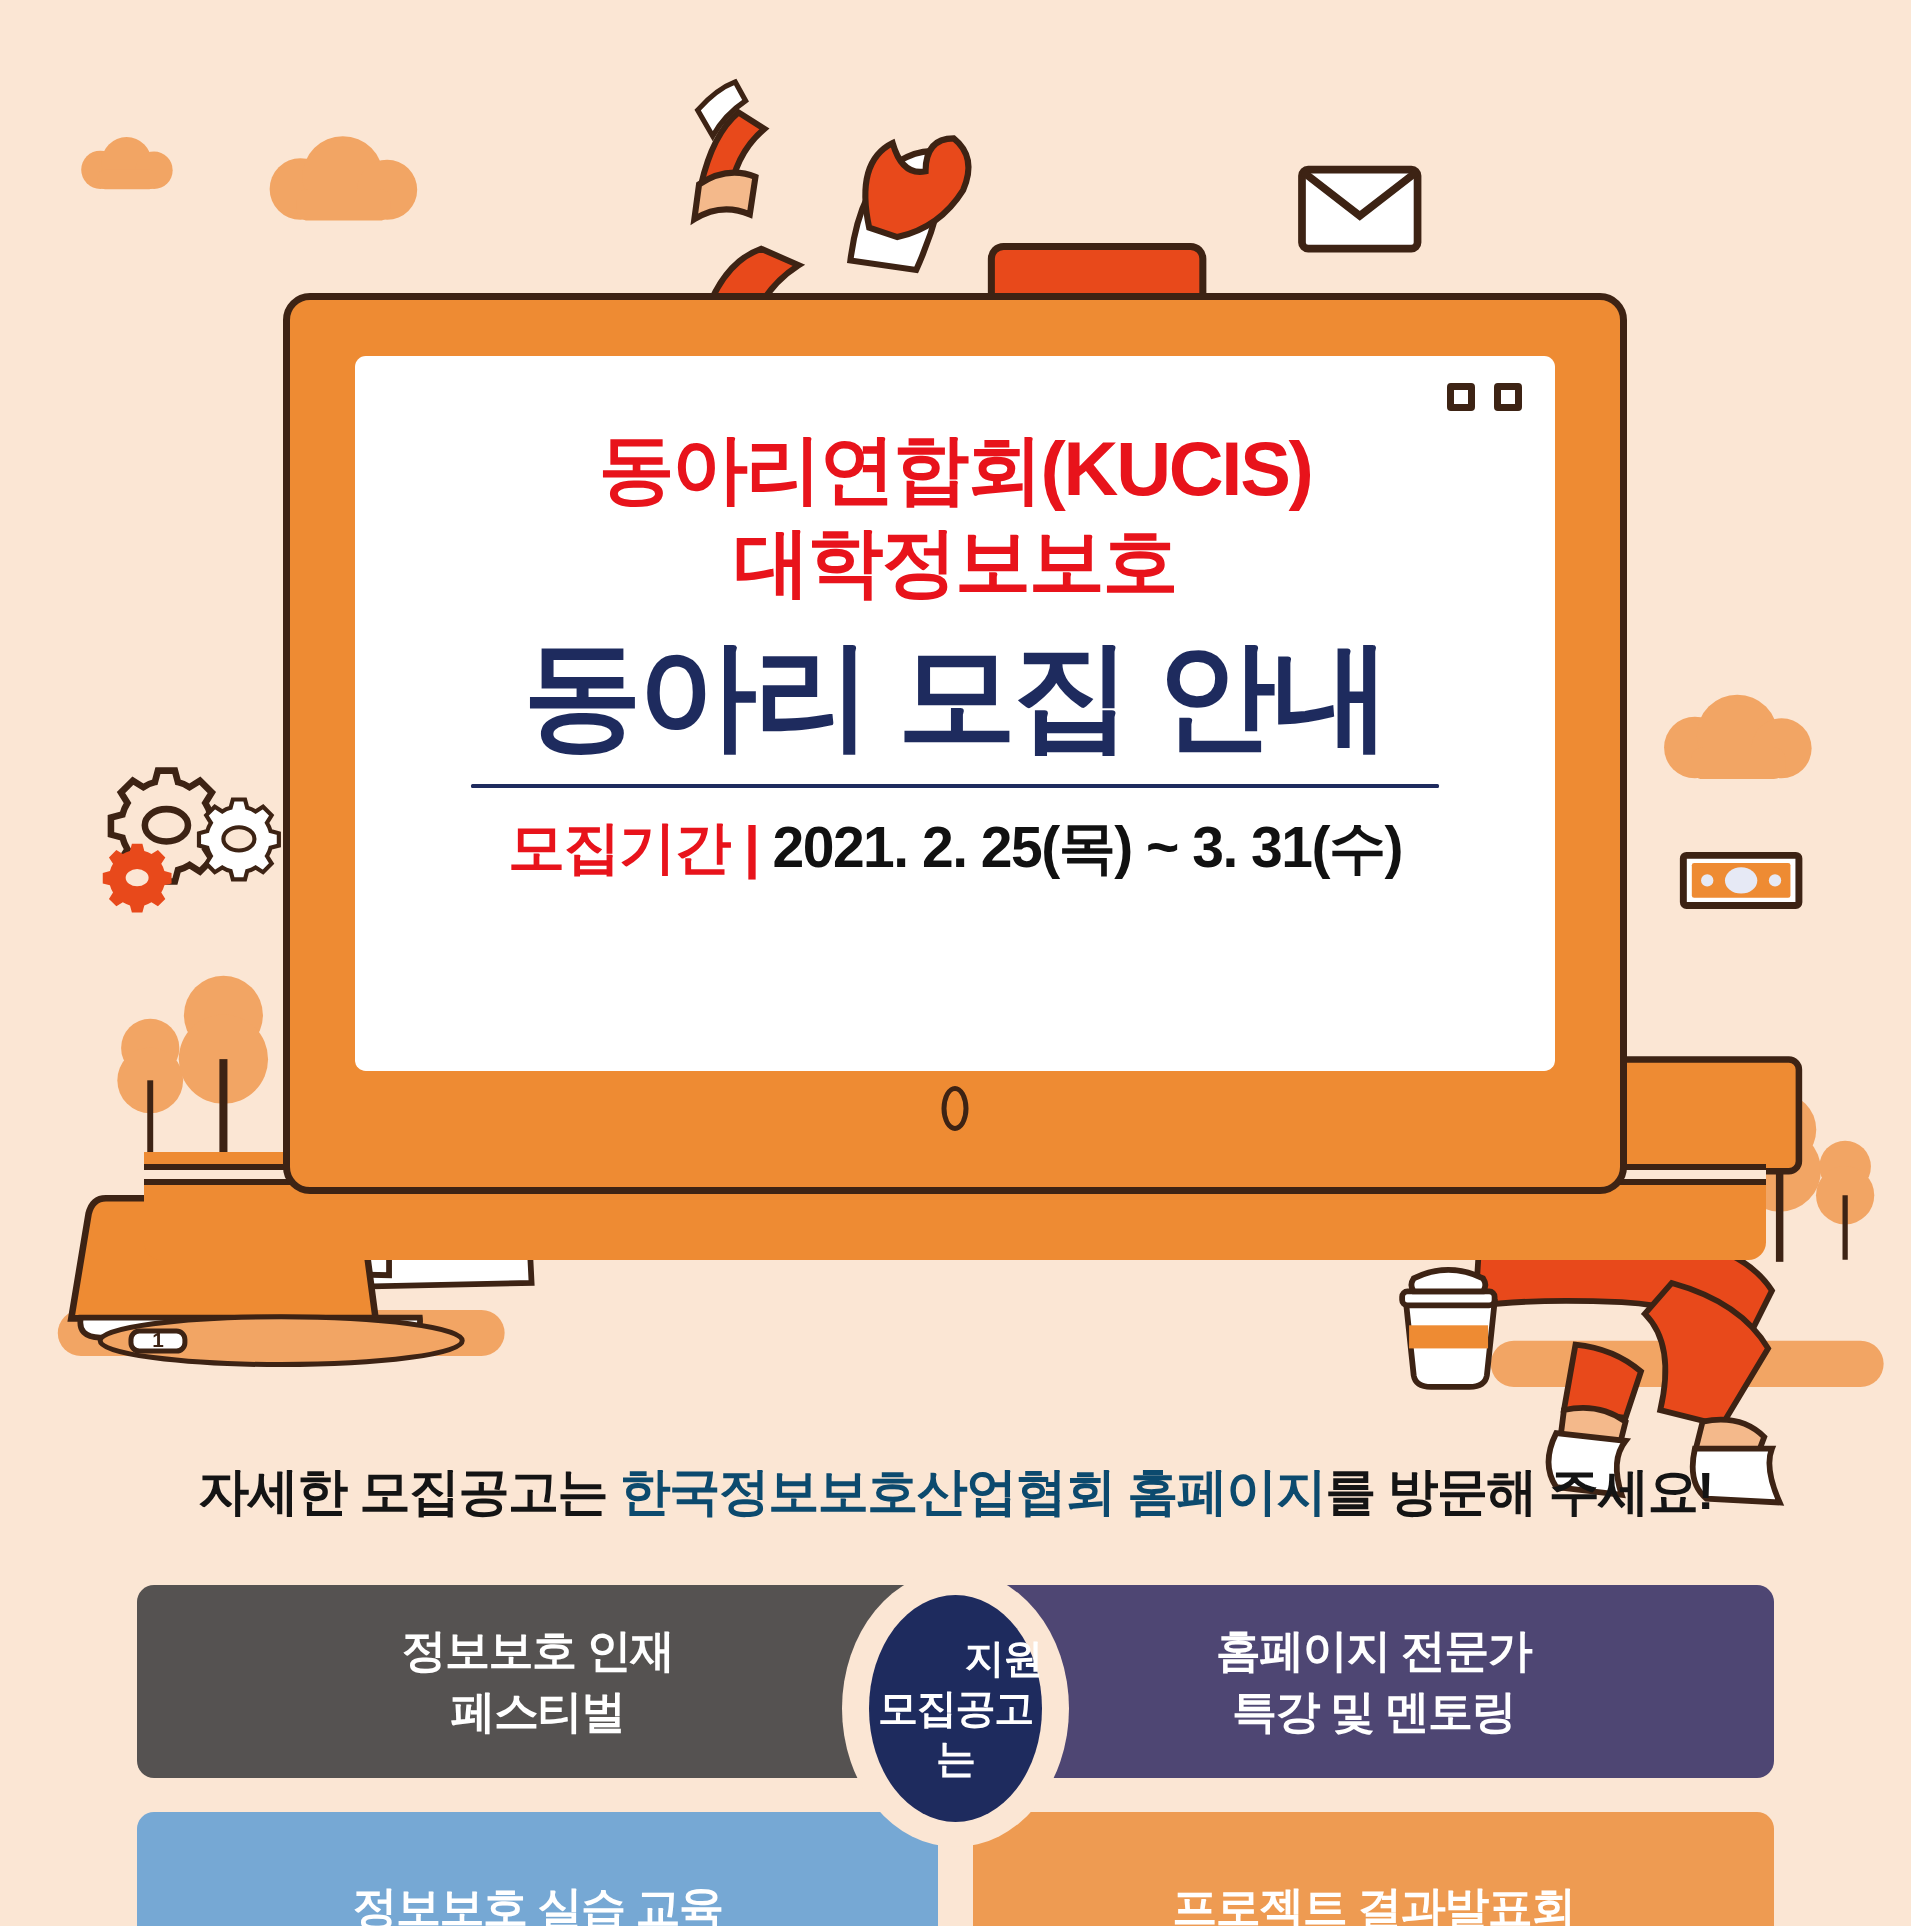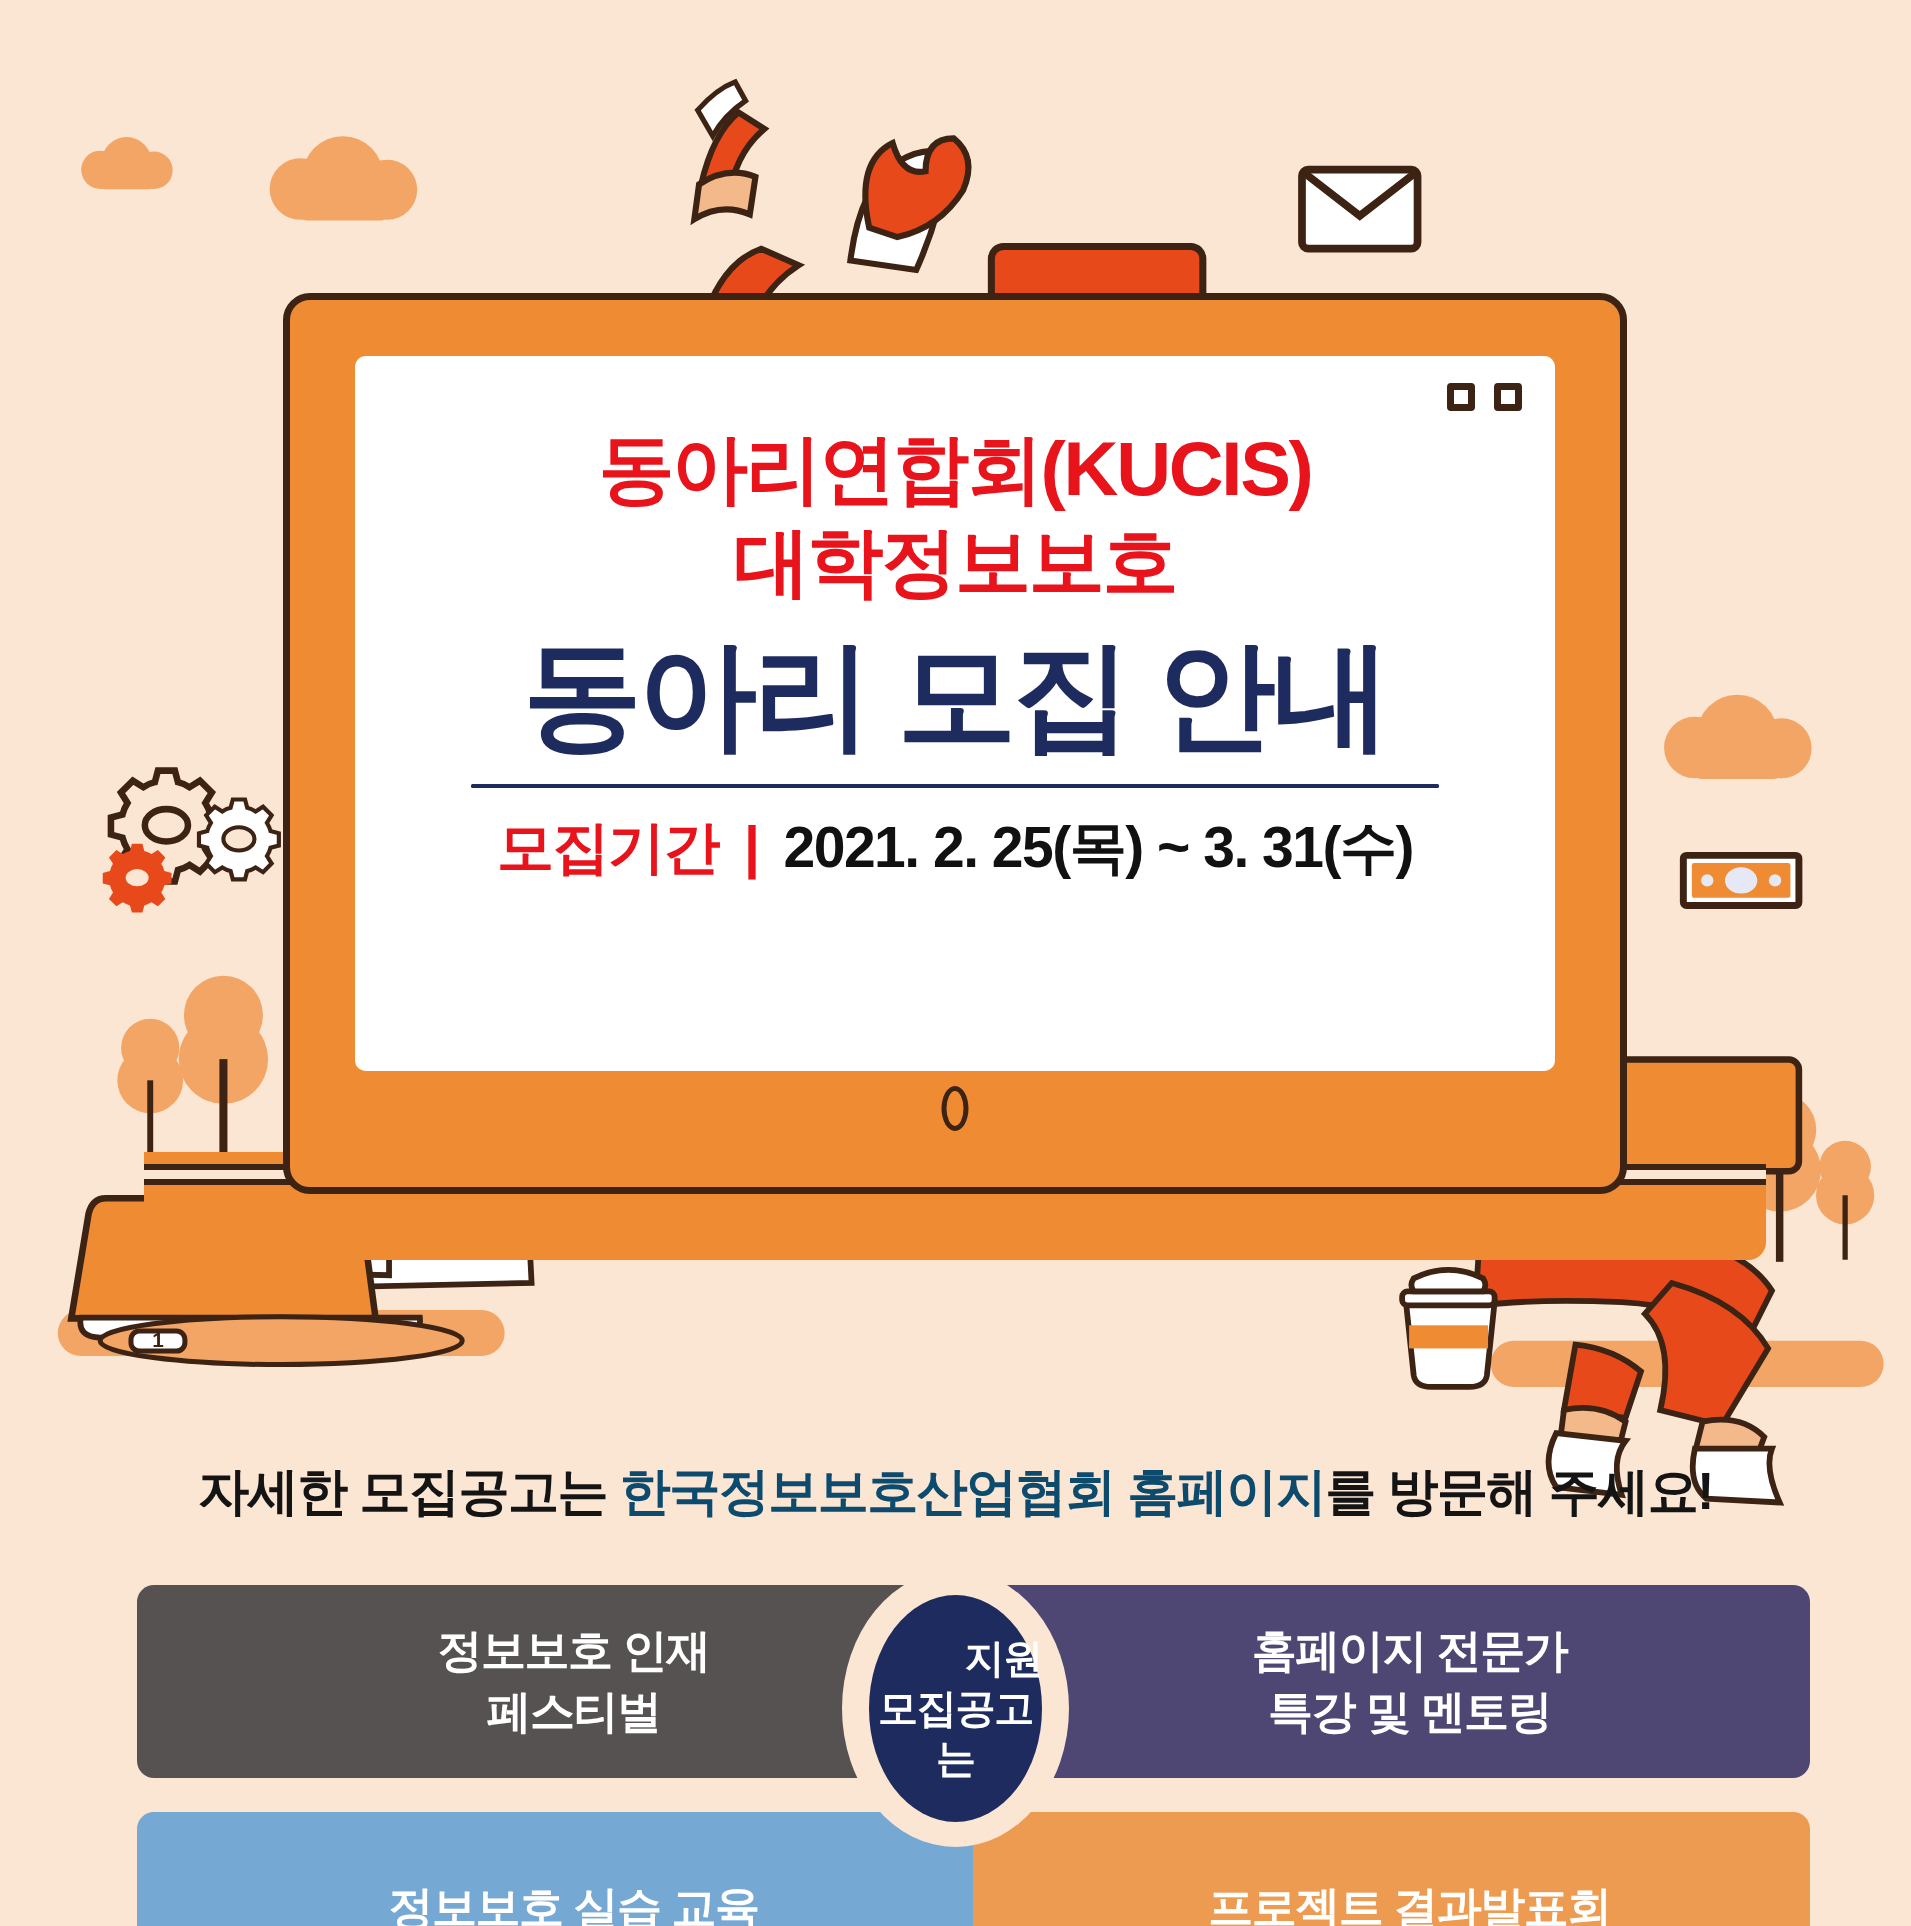--- a/index.html
+++ b/index.html
@@ -44,37 +44,37 @@
     color:#E8131B;font-weight:900;letter-spacing:-2.3px;
     font-size:76px;line-height:1.22;
   }
   .ttl-big{
     color:#1E2B5E;font-weight:900;letter-spacing:-3.9px;
     font-size:119px;line-height:1.18;margin-top:17px;
   }
   .rule{height:4.2px;background:#1E2B5E;margin:17.7px 116px 0 116px;border-radius:1.5px;}
   .daterow{
     margin-top:22.3px;font-size:57px;font-weight:800;color:#111111;letter-spacing:-1.5px;
-    display:flex;align-items:baseline;justify-content:center;gap:25px;
+    display:flex;align-items:baseline;justify-content:center;gap:14px;
   }
   .daterow .lbl{color:#E8131B;font-weight:900;}
   .daterow .sep{color:#E8131B;font-weight:900;}
 
   
   .notice{
     position:absolute;left:0;right:0;top:1458px;text-align:center;
     font-size:51px;font-weight:900;color:#141414;letter-spacing:-1.5px;white-space:nowrap;
   }
   .notice .hl{color:#0c4a6e;margin-top:18px;}
 
   
   .prog{position:absolute;left:137px;top:1585px;width:1637px;height:424px;}
   .pbox{
     position:absolute;border-radius:17px;display:flex;align-items:center;justify-content:center;
-    color:#FFFFFF;font-weight:800;font-size:45px;line-height:1.34;text-align:center;letter-spacing:-1.5px;padding-left:36px;
+    color:#FFFFFF;font-weight:800;font-size:45px;line-height:1.34;text-align:center;letter-spacing:-1.5px;
   }
   .p-tl{left:0;top:0;width:801px;height:193px;background:#555251;}
   .p-tr{left:836px;top:0;width:801px;height:193px;background:#4E4673;}
   .p-bl{left:0;top:227px;width:801px;height:193px;background:#76A8D4;}
   .p-br{left:836px;top:227px;width:801px;height:193px;background:#EE9B52;}
   .hub-ring{
     position:absolute;left:705px;top:-15.4px;width:227px;height:277px;
     background:#FBE6D4;border-radius:50%;
   }
   .hub{

